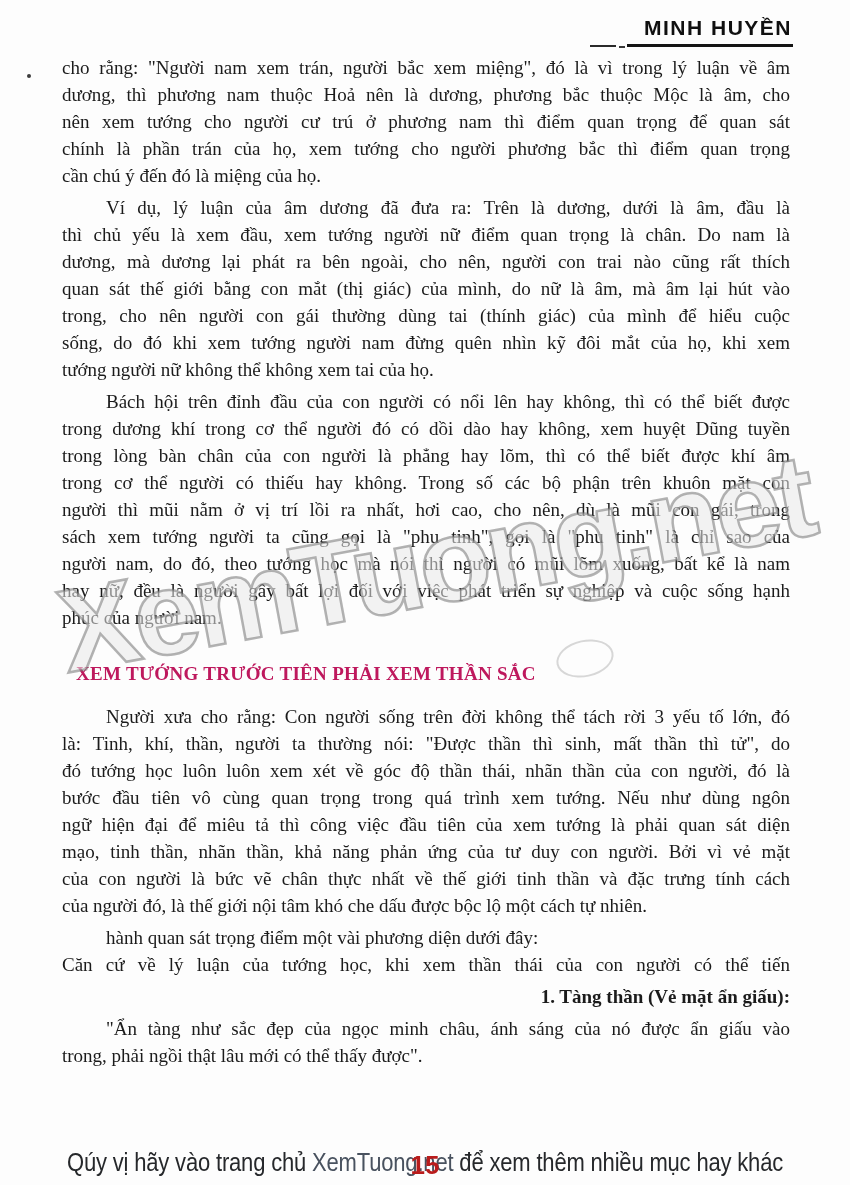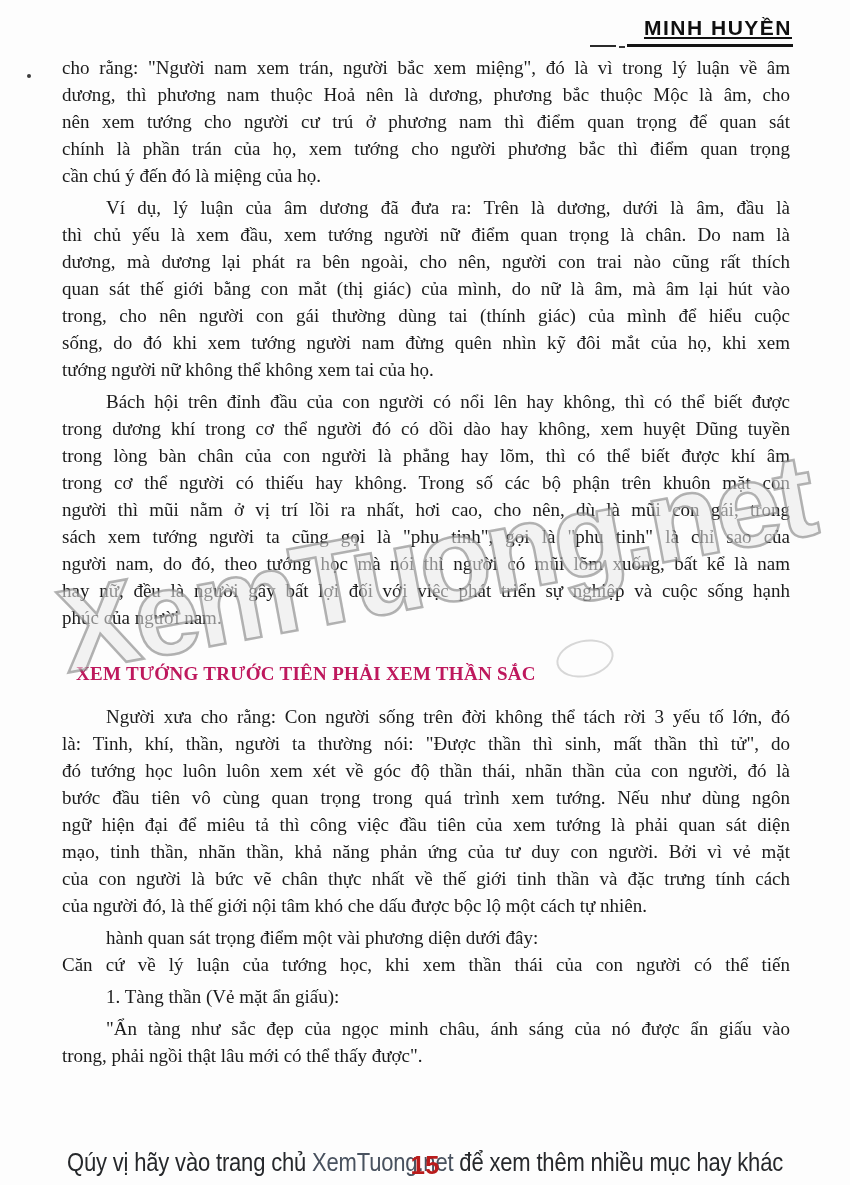--- a/index.html
+++ b/index.html
@@ -6,21 +6,21 @@
   .page {
     position:relative; width:850px; height:1185px; margin:0 auto;
     background:#fdfdfd; overflow:hidden;
     font-family:"Liberation Serif", serif; color:#1b1b1b;
   }
 
   
   .running-head {
     position:absolute; top:16px; right:58px;
     font-family:"Liberation Sans", sans-serif; font-weight:bold;
-    font-size:21px; letter-spacing:1.5px; color:#101010;text-decoration:underline;
+    font-size:21px; letter-spacing:1.5px; color:#101010;
   }
   .head-rule-long  { position:absolute; top:44px; left:627px; width:166px; height:3px; background:#141414; }
   .head-rule-short { position:absolute; top:45px; left:590px; width:26px;  height:2px; background:#2a2a2a; }
   .head-rule-dash  { position:absolute; top:46px; left:619px; width:6px;   height:2px; background:#3a3a3a; }
 
   
   .stray-dot {
     position:absolute; left:27px; top:74px; width:4px; height:4px;
     background:#3c3c3c; border-radius:50%;
   }
@@ -36,21 +36,21 @@
     font-size:19px; line-height:27px; z-index:1;
   }
   .para { margin:0 0 5px 0; }
   .line { text-align:justify; text-align-last:justify; }
   .line.last { text-align-last:left; }
   .para.indent .line:first-child { padding-left:44px; }
   .section-heading {
     font-weight:bold; font-size:19px; letter-spacing:0.3px; color:#be185d;
     margin:28px 0 14px 14px; line-height:30px;
   }
-  .list-item-line { font-weight:normal; padding-left:44px; margin:0 0 5px 0; }
+  .list-item-line { font-weight:bold; padding-left:44px; margin:0 0 5px 0;text-align:right; }
 
   
   .watermark {
     position:absolute; left:40px; top:495px; width:790px; z-index:3;
     text-align:center; white-space:nowrap; pointer-events:none;
     font-family:"Liberation Sans", sans-serif; font-weight:bold;
     font-size:118px; letter-spacing:-4px;
     transform:rotate(-10.5deg);
     color:rgba(233,233,233,0.55);
     -webkit-text-stroke:2.5px rgba(118,118,118,0.55);

